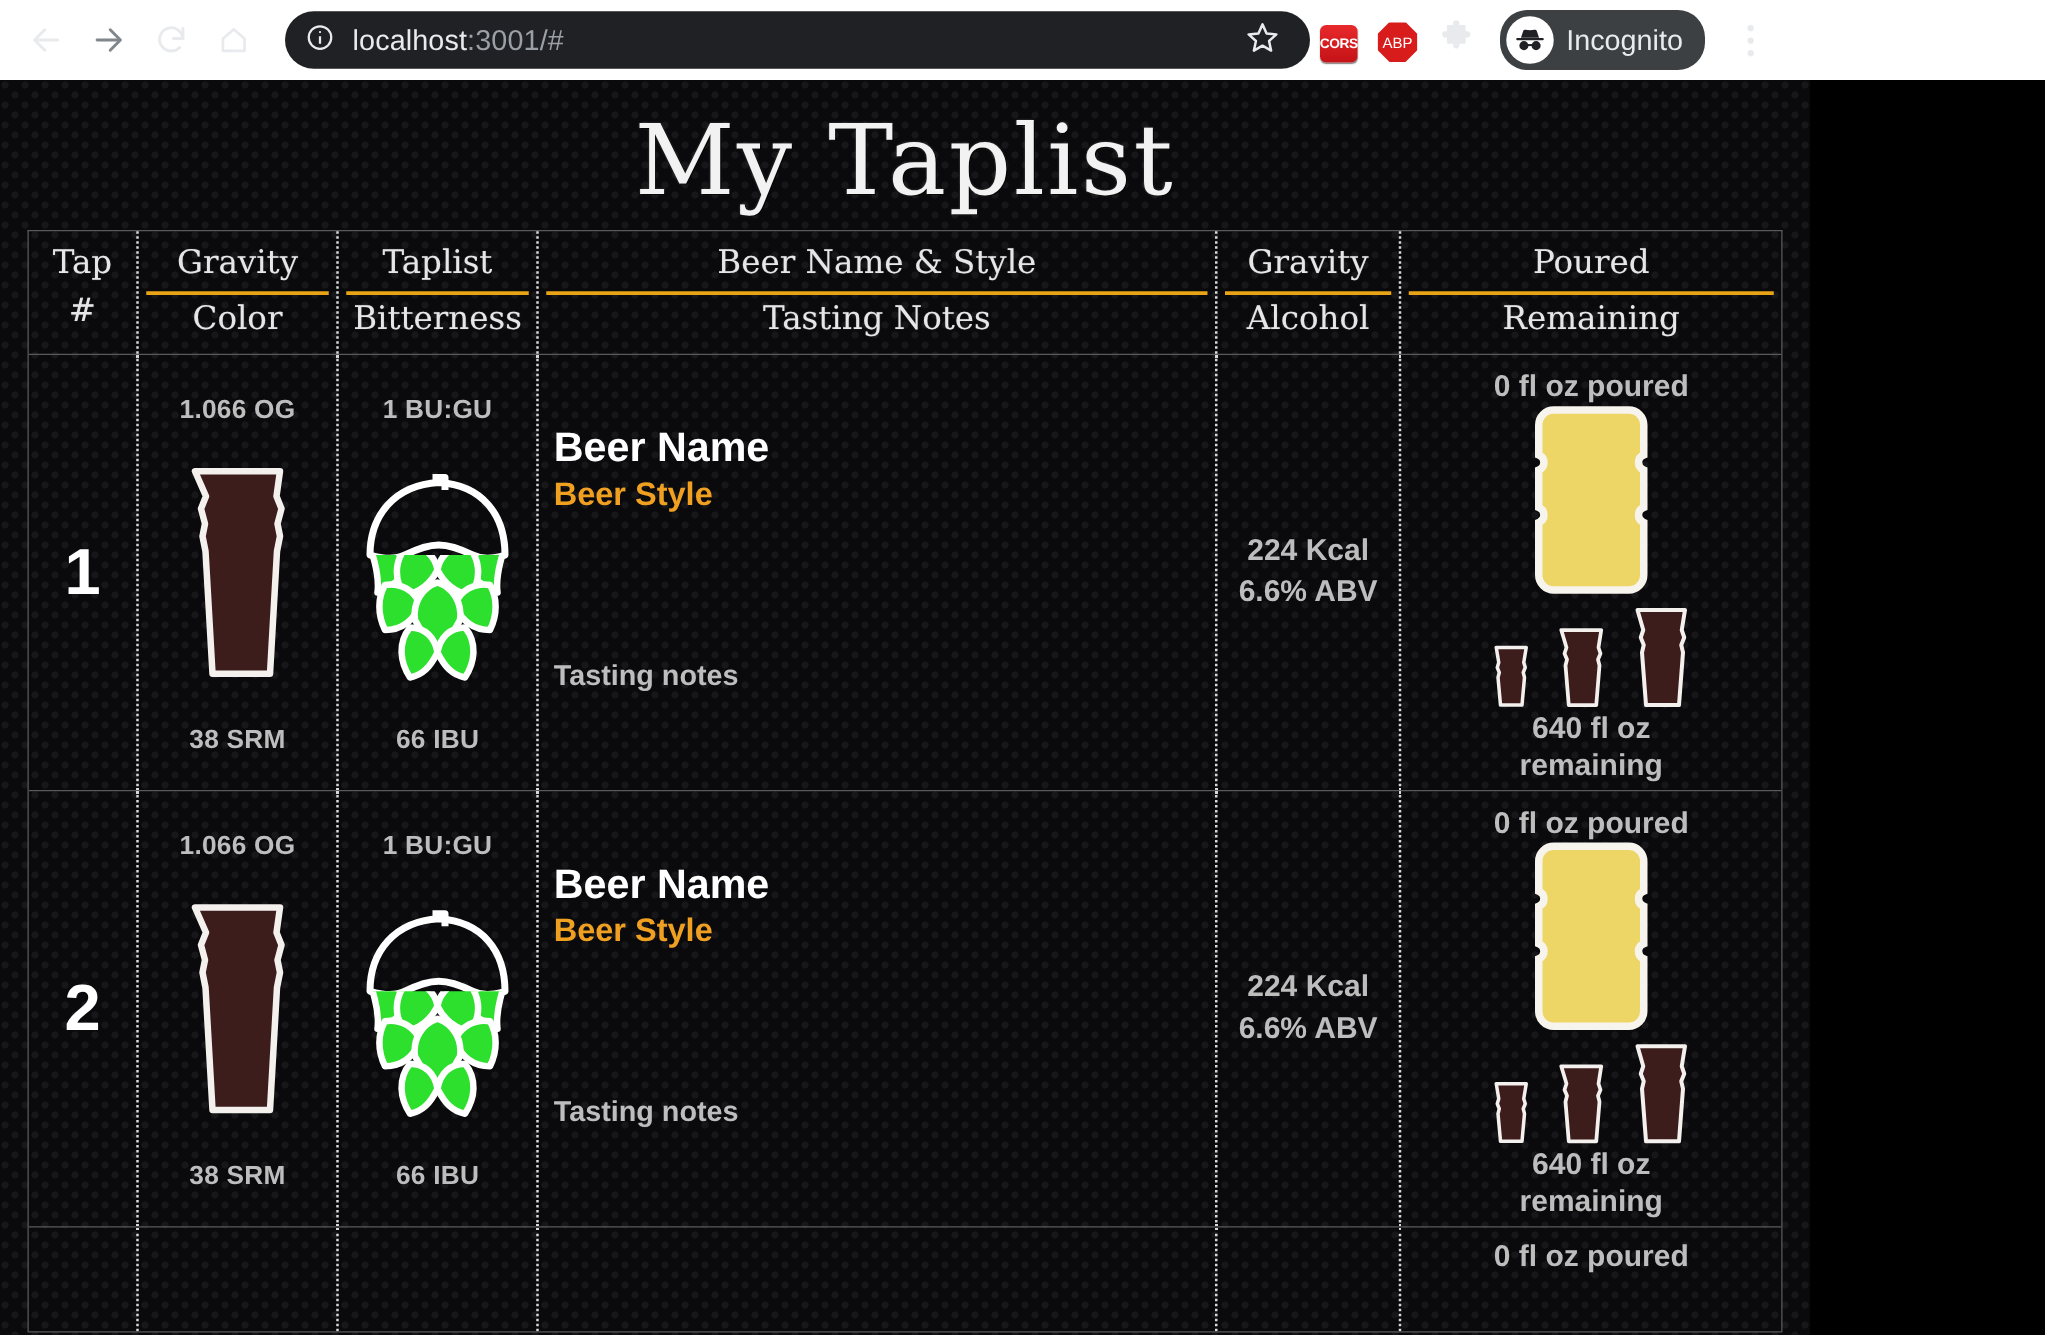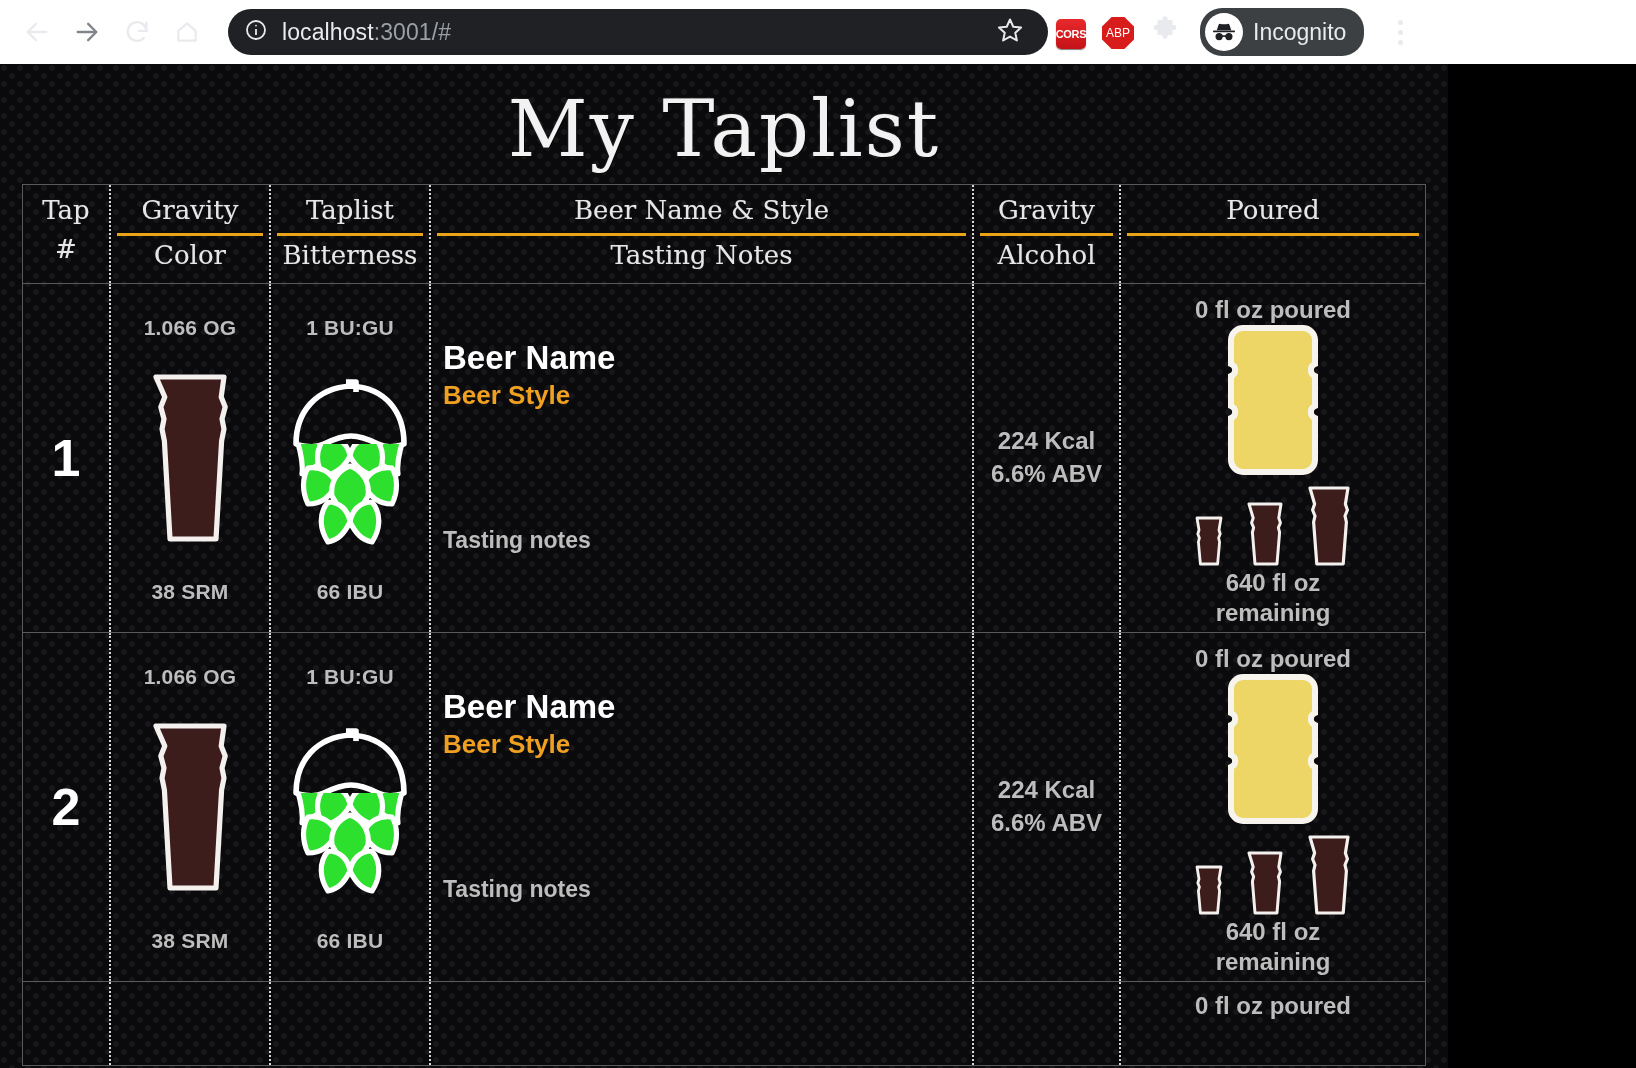--- a/index.html
+++ b/index.html
@@ -418,20 +418,21 @@
       </div>
       <div class="cell c-cal">
         <div class="hdr-stack ruled">
           <span class="top">Gravity</span>
           <span class="bot">Alcohol</span>
         </div>
       </div>
       <div class="cell c-pour">
         <div class="hdr-stack ruled">
           <span class="top">Poured</span>
+          <span class="bot">Remaining</span>
         </div>
       </div>
     </div>
 
     <div class="trow body-row">
       <div class="cell c-tap">
         <div class="tapnum">1</div>
       </div>
 
       <div class="cell c-grav">

